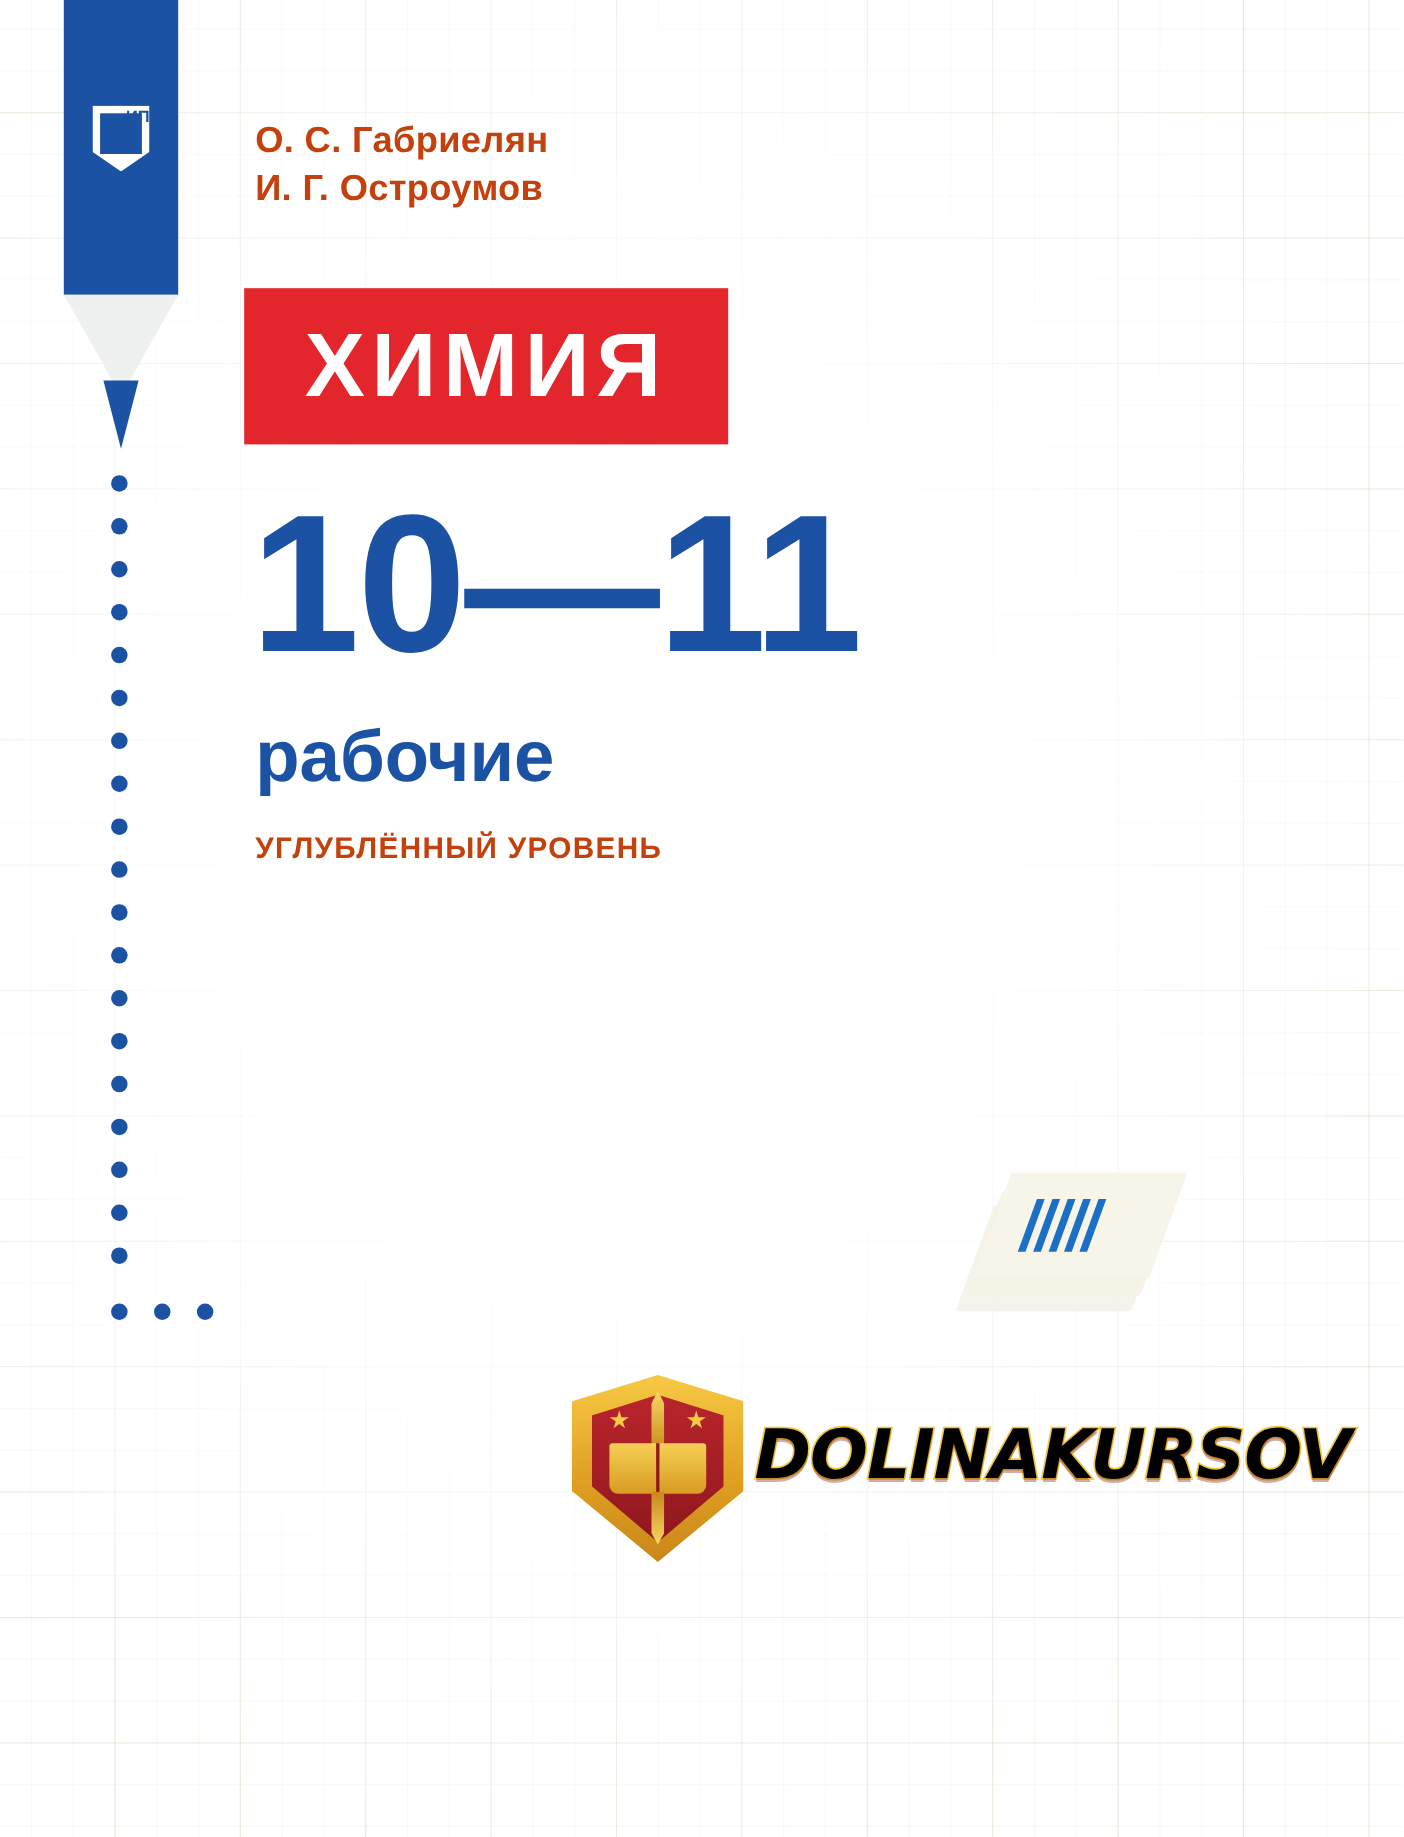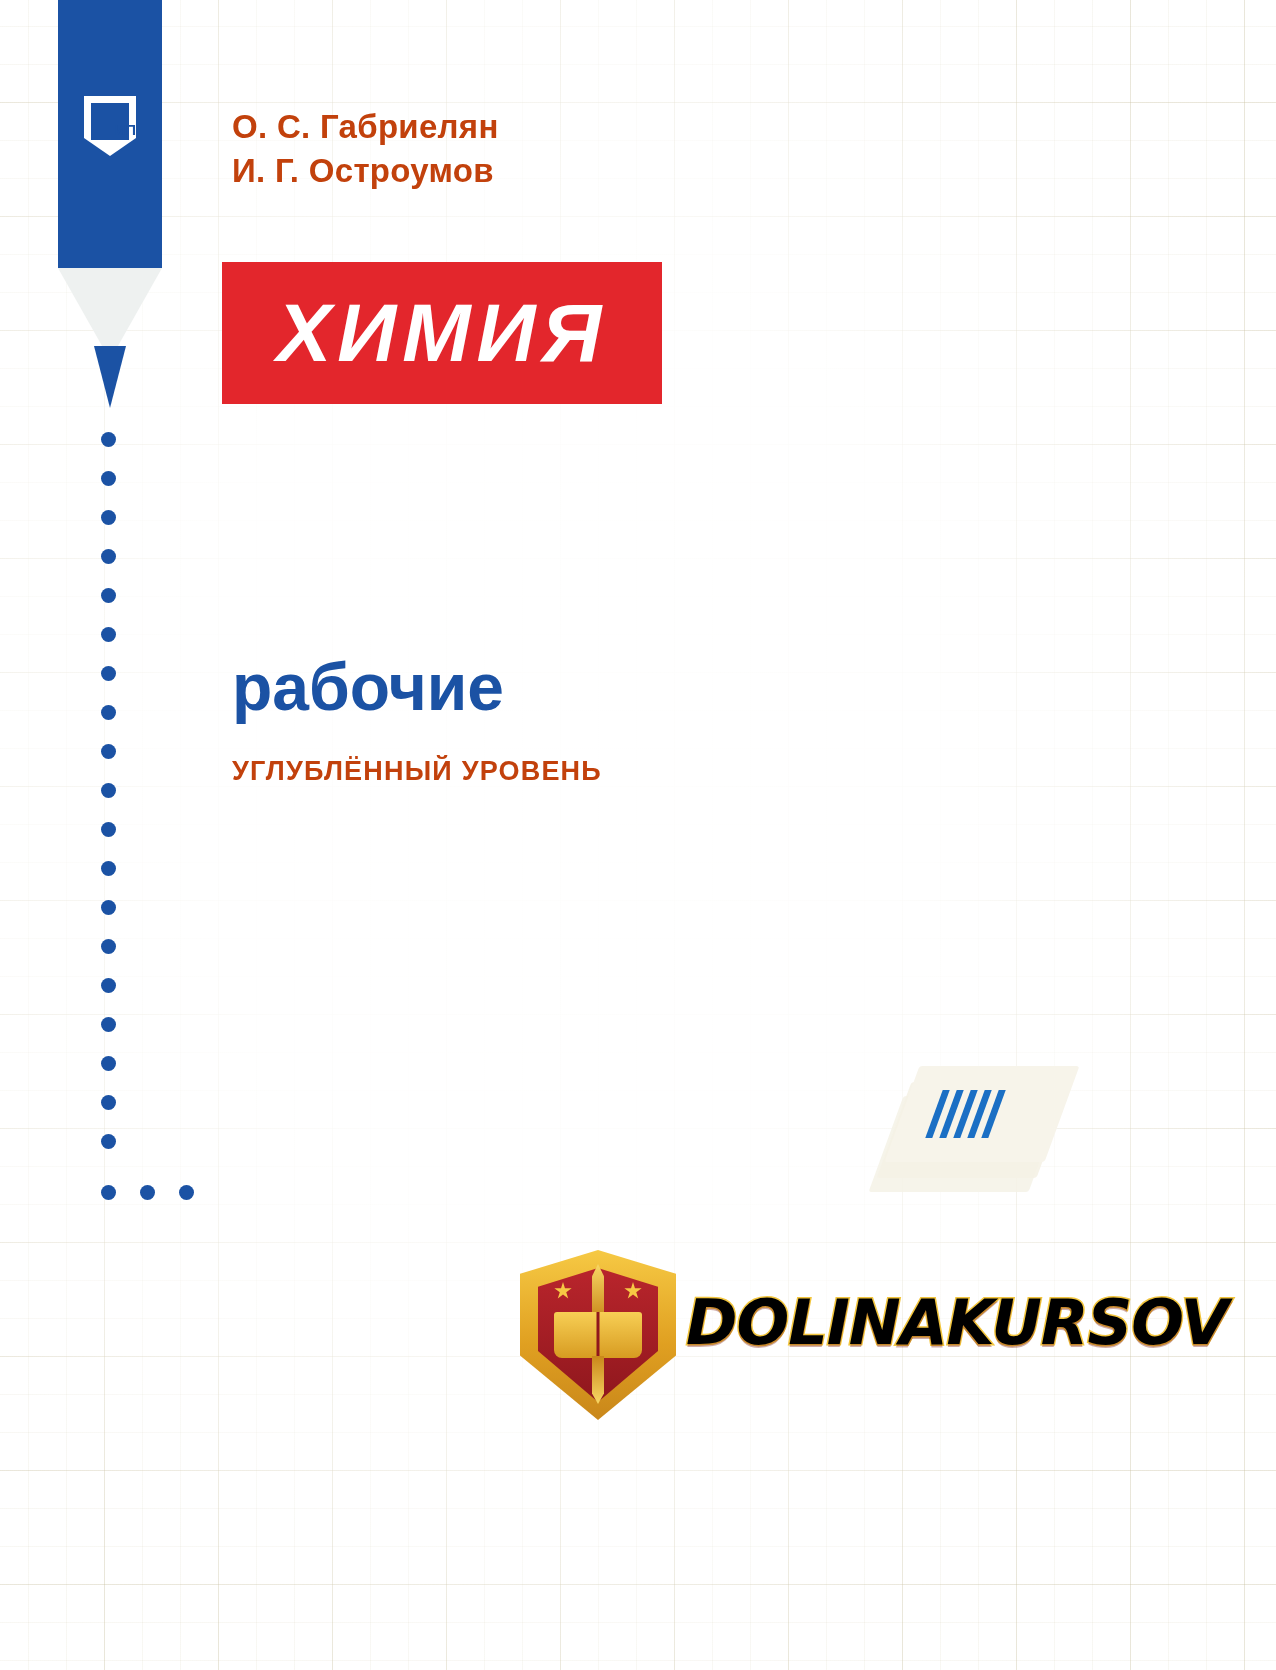--- a/index.html
+++ b/index.html
@@ -110,21 +110,20 @@
   .logo-mark .letters {
     position: absolute;
     left: 0;
     top: 2px;
     width: 52px;
     text-align: right;
     color: #1b52a4;
     font-size: 15px;
     font-weight: bold;
     letter-spacing: 0px;
-    margin-top: 23px;
   }
 
   
   .dots-vertical {
     position: absolute;
     left: 101px;
     top: 432px;
     width: 18px;
     height: 760px;
   }
@@ -174,21 +173,20 @@
     display: flex;
     align-items: center;
     justify-content: center;
   }
   .title-plate span {
     color: #ffffff;
     font-size: 82px;
     font-weight: bold;
     letter-spacing: 6px;
     line-height: 1;
-    font-style: italic;
   }
 
   
   .grades {
     position: absolute;
     left: 228px;
     top: 442px;
     color: #1b52a4;
     font-size: 178px;
     font-weight: bold;
@@ -404,20 +402,21 @@
 
   <div class="authors">
     <div>О. С. Габриелян</div>
     <div>И. Г. Остроумов</div>
   </div>
 
   <div class="title-plate">
     <span>ХИМИЯ</span>
   </div>
 
+  <div class="grades">10—11</div>
   <div class="grades-word">рабочие</div>
   <div class="level">УГЛУБЛЁННЫЙ УРОВЕНЬ</div>
 
   <div class="pages-stack">
     <div class="sheet s1"></div>
     <div class="sheet s2"></div>
     <div class="sheet s3"></div>
     <div class="bars">
       <i></i>
       <i></i>

